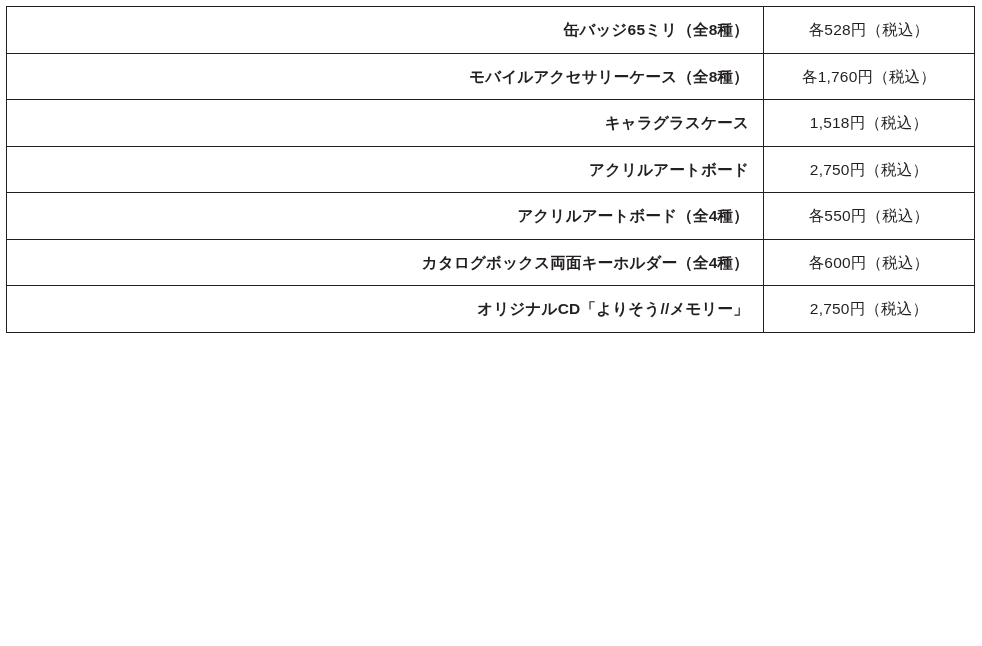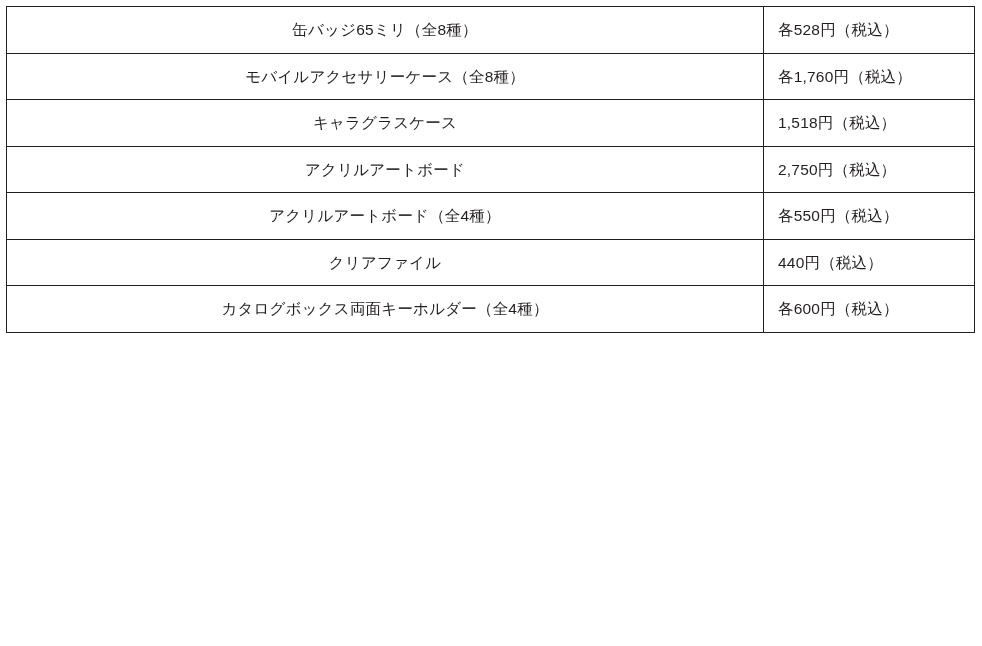--- a/index.html
+++ b/index.html
@@ -32,24 +32,25 @@
     border: 1px solid #231f20;
     height: 46.5px;
     padding: 0 14px;
     font-size: 15.5px;
     line-height: 1.25;
     vertical-align: middle;
     box-sizing: border-box;
     letter-spacing: 0.2px;
   }
   td.item-name {
-    text-align: center;
+    text-align: right;
+    font-weight: bold;
   }
   td.item-price {
-    text-align: left;
+    text-align: center;
     padding-right: 12px;
   }
 </style>
 </head>
 <body>
 
 <div class="page">
   <table class="price-table">
     <colgroup>
       <col class="c-name">
@@ -70,22 +71,22 @@
       </tr>
       <tr>
         <td class="item-name">アクリルアートボード</td>
         <td class="item-price">2,750円（税込）</td>
       </tr>
       <tr>
         <td class="item-name">アクリルアートボード（全4種）</td>
         <td class="item-price">各550円（税込）</td>
       </tr>
       <tr>
-        <td class="item-name">クリアファイル</td>
-        <td class="item-price">440円（税込）</td>
+        <td class="item-name">カタログボックス両面キーホルダー（全4種）</td>
+        <td class="item-price">各600円（税込）</td>
       </tr>
       <tr>
-        <td class="item-name">カタログボックス両面キーホルダー（全4種）</td>
-        <td class="item-price">各600円（税込）</td>
+        <td class="item-name">オリジナルCD「よりそう//メモリー」</td>
+        <td class="item-price">2,750円（税込）</td>
       </tr>
     </tbody>
   </table>
 </div>
 
 </body></html>

